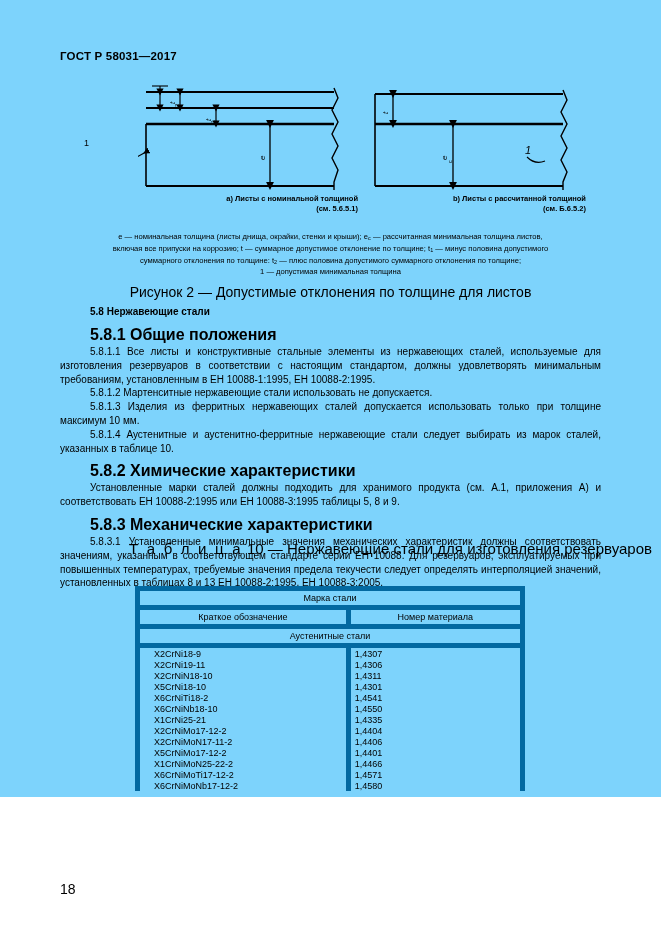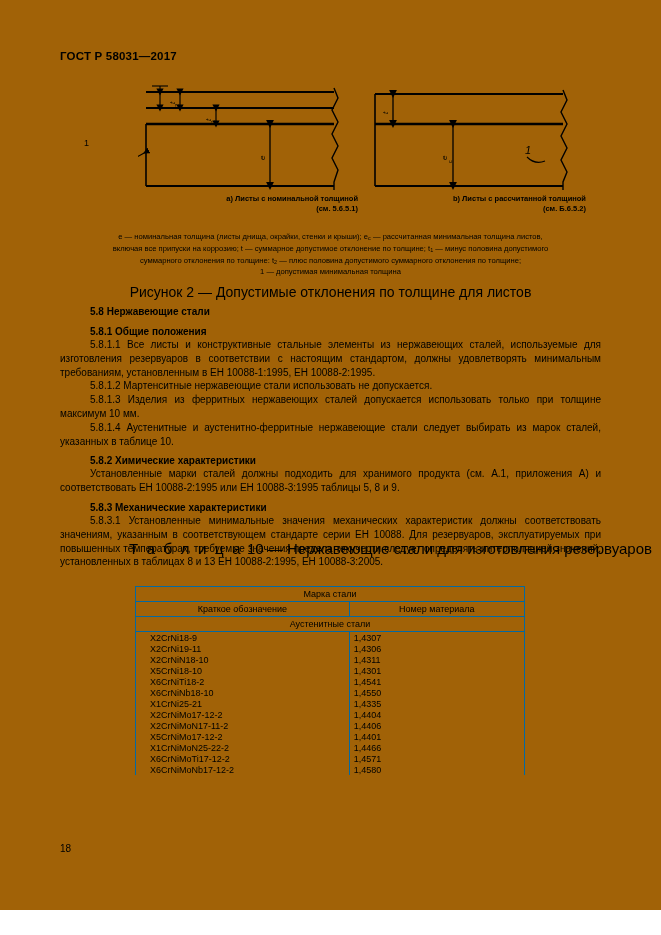--- a/index.html
+++ b/index.html
@@ -12,22 +12,22 @@
     height: 935px;
     position: relative;
     font-family: "Liberation Sans", sans-serif;
     color: #000000;
     overflow: hidden;
   }
   .page {
     position: absolute;
     left: 0; top: 0;
     width: 661px;
-    height: 910px;
-    background: #a16207;
+    height: 797px;
+    background: #7dd3fc;
   }
   .header {
     position: absolute;
     left: 60px;
     top: 50px;
     font-size: 11.5px;
     font-weight: bold;
     letter-spacing: 0.2px;
   }
   
@@ -83,21 +83,21 @@
     width: 541px;
   }
   .h3 {
     font-size: 10px;
     font-weight: bold;
     margin: 0 0 2px 30px;
     padding-top: 6px;
   }
   .h3.first { padding-top: 0; }
   .h4 {
-    font-size: 10px;
+    font-size: 16px;
     font-weight: bold;
     margin: 0 0 1px 30px;
     padding-top: 7px;
   }
   p.para {
     font-size: 10px;
     line-height: 1.38;
     margin: 0;
     text-indent: 30px;
     text-align: justify;
@@ -114,38 +114,38 @@
   .tbl-caption .sp { letter-spacing: 2.2px; }
   table.steel {
     position: absolute;
     left: 135px;
     top: 586px;
     width: 390px;
     border-collapse: collapse;
     font-size: 9px;
   }
   table.steel td, table.steel th {
-    border: 1px solid #0369a1;
+    border: 5px solid #0369a1;
     padding: 2px 4px;
     font-weight: normal;
   }
   .cell-name { padding-left: 14px !important; text-align: left; }
   .cell-num { text-align: left; }
   .grp-head td { text-align: center; padding: 3px 0; }
   .hdr-top td { text-align: center; padding: 3px 0; }
   .hdr-sub td { text-align: center; padding: 3px 0; }
   tr.nb td { border-top: none; border-bottom: none; padding-top: 0.5px; padding-bottom: 0.5px; }
   tr.nb-first td { border-bottom: none; padding-bottom: 0.5px; }
   tr.nb-last td { border-top: none; padding-top: 0.5px; }
 
   .page-num {
     position: absolute;
     left: 60px;
-    top: 843px;
-    font-size: 10px;
+    top: 881px;
+    font-size: 14px;
   }
 </style>
 </head>
 <body>
 
 <div class="page">
 
   <div class="header">ГОСТ Р 58031—2017</div>
 
   <div class="figure-area">

